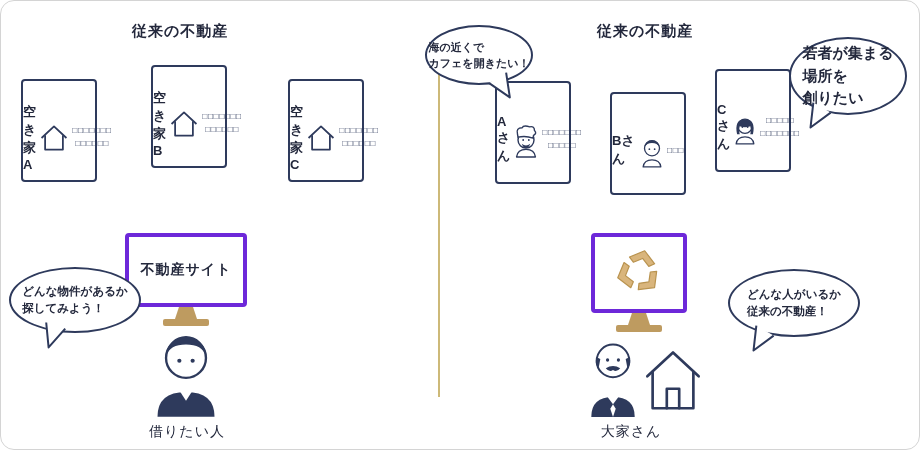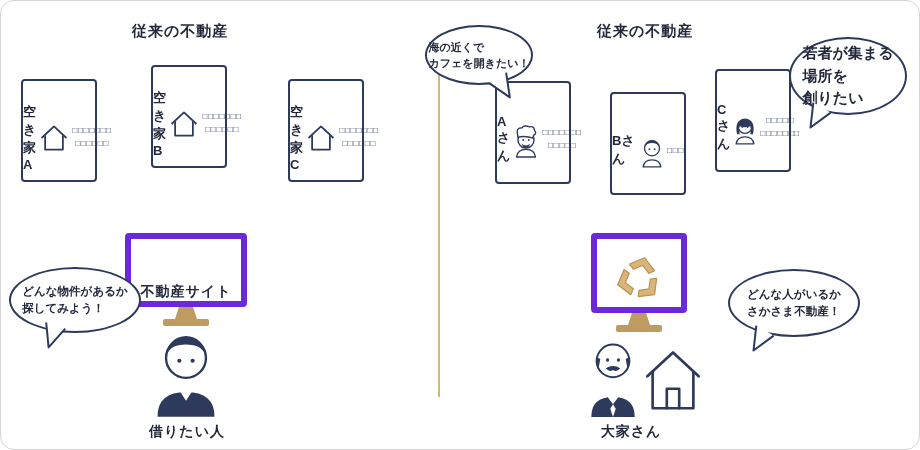--- a/index.html
+++ b/index.html
@@ -16,37 +16,37 @@
     position:absolute; width:76px; height:103px; background:#fff;
     border:2px solid #2e3a5c; border-radius:4px;
     display:flex; flex-direction:row; align-items:center; padding-top:13px;
   }
   .card-label { font-size:13px; font-weight:bold; color:#23283c; }
   .card-icon { margin:3px 0 2px; line-height:0; }
   .ph { font-size:8.5px; line-height:1.5; letter-spacing:0.5px; white-space:pre-line; text-align:center; color:#2e3a5c; }
 
   .monitor { position:absolute; }
   .screen {
-    border:6px solid #6d28d9; border-radius:4px; background:#fff;
-    display:flex; align-items:flex-end; justify-content:center;
+    border:4px solid #6d28d9; border-radius:4px; background:#fff;
+    display:flex; align-items:center; justify-content:center;
   }
   .screen-label { font-size:14px; font-weight:bold; color:#23283c; letter-spacing:1px; }
   .neck { width:22px; height:12px; background:#be9b60; margin:0 auto; clip-path:polygon(18% 0,82% 0,100% 100%,0 100%); }
   .base { width:46px; height:7px; background:#be9b60; margin:0 auto; border-radius:2px; }
 
   .bubble {
     position:absolute; background:#fff; border:2px solid #2e3a5c; border-radius:50%;
     display:flex; align-items:center; justify-content:center; text-align:left;
     z-index:3;
   }
   .bubble-text { font-size:11.5px; line-height:1.5; font-weight:bold; color:#23283c; white-space:pre-line; }
   .tail { position:absolute; overflow:visible; }
 
   .figure { position:absolute; line-height:0; }
-  .person-label { position:absolute; font-size:14px; font-weight:bold; color:#23283c; text-align:center; letter-spacing:1px; }
+  .person-label { position:absolute; font-size:14px; font-weight:normal; color:#23283c; text-align:center; letter-spacing:1px; }
 </style>
 </head>
 <body>
 
 <div class="canvas">
 
   <div class="title" style="left:131px;top:21px">従来の不動産</div>
 
   <div class="card" style="left:20px;top:78px">
     <div class="card-label">空き家A</div>
@@ -202,21 +202,21 @@
           <path transform="rotate(255 30 26)" d="M30,4 l13,10 -5,4 -8,-6 -8,6 -5,-4 Z"></path>
         </g>
       </svg>
     </div>
     <div class="neck"></div>
     <div class="base"></div>
   </div>
 
   <div class="bubble" style="left:727px;top:268px;width:132px;height:68px">
     <span class="bubble-text">どんな人がいるか
-さかさま不動産！</span>
+従来の不動産！</span>
     <svg class="tail" width="26" height="26" viewBox="0 0 26 26" style="left:16px;bottom:-19px;transform:rotate(30deg)">
       <path d="M3,1 L13,24 L23,1" fill="#ffffff" stroke="#2e3a5c" stroke-width="2" stroke-linejoin="round"></path>
     </svg>
   </div>
 
   <div class="figure" style="left:583px;top:340px">
     <svg width="58" height="76" viewBox="0 0 64 84">
       <circle cx="32" cy="22" r="18" fill="#fff" stroke="#2e3a5c" stroke-width="2.2"></circle>
       <path d="M14,18 q-3,7 2,12 l2,-10 Z" fill="#2e3a5c"></path>
       <path d="M50,18 q3,7 -2,12 l-2,-10 Z" fill="#2e3a5c"></path>

